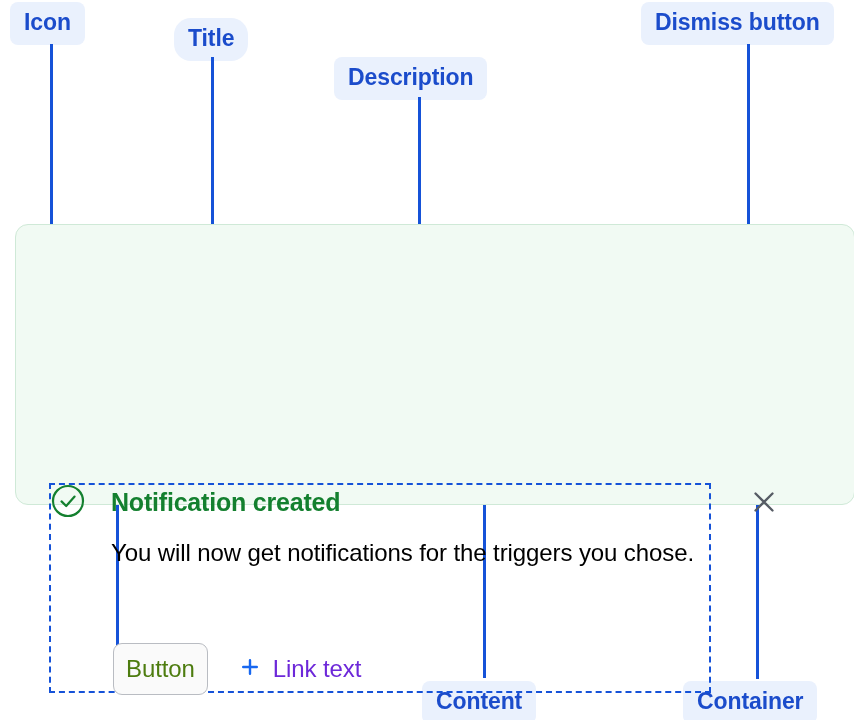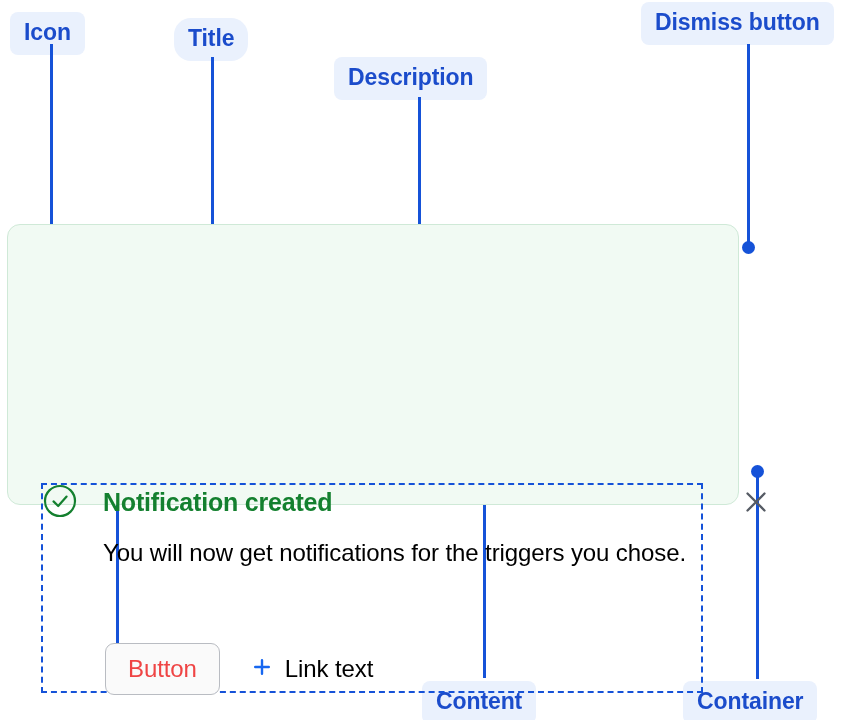--- a/index.html
+++ b/index.html
@@ -48,23 +48,23 @@
     position: absolute;
     width: 13px;
     height: 13px;
     border-radius: 50%;
     background: #1552d8;
   }
 
   
   #card {
     position: absolute;
-    left: 7px;
+    left: 15px;
     top: 224px;
-    width: 732px;
+    width: 840px;
     height: 281px;
     background: #f1faf3;
     border: 1px solid #cfe9d7;
     border-radius: 13px;
   }
 
   
   #content-box {
     position: absolute;
     left: 33px;
@@ -115,37 +115,37 @@
     top: 418px;
     display: flex;
     align-items: center;
   }
 
   #action-button {
     display: inline-flex;
     align-items: center;
     justify-content: center;
     height: 52px;
-    padding: 0 22px;
+    padding: 0 12px;
     background: #fafafa;
     border: 1px solid #b9bcc2;
     border-radius: 9px;
     font-family: "Liberation Sans", sans-serif;
     font-size: 24px;
-    color: #ef4444;
+    color: #4d7c0f;
     letter-spacing: -0.1px;
     cursor: pointer;
   }
 
   #action-link {
     display: inline-flex;
     align-items: center;
     gap: 13px;
     margin-left: 32px;
-    color: #000000;
+    color: #6d28d9;
     font-size: 24px;
     text-decoration: none;
     letter-spacing: -0.1px;
     cursor: pointer;
   }
   #plus-icon { display: inline-block; line-height: 1; }
 
   
   #dismiss-button {
     position: absolute;
@@ -160,21 +160,21 @@
     display: flex;
     align-items: center;
     justify-content: center;
   }
 </style>
 </head>
 <body>
 
 <div id="stage">
 
-  <div class="badge" style="left:10px; top:12px;">Icon</div>
+  <div class="badge" style="left:10px; top:2px;">Icon</div>
 
   <div class="badge" style="left:174px; top:18px;border-radius:17px;">Title</div>
 
   <div class="badge" style="left:334px; top:57px;">Description</div>
 
   <div class="badge" style="left:641px; top:2px;">Dismiss button</div>
 
 
   <div class="badge" style="left:422px; top:681px;">Content</div>
 

